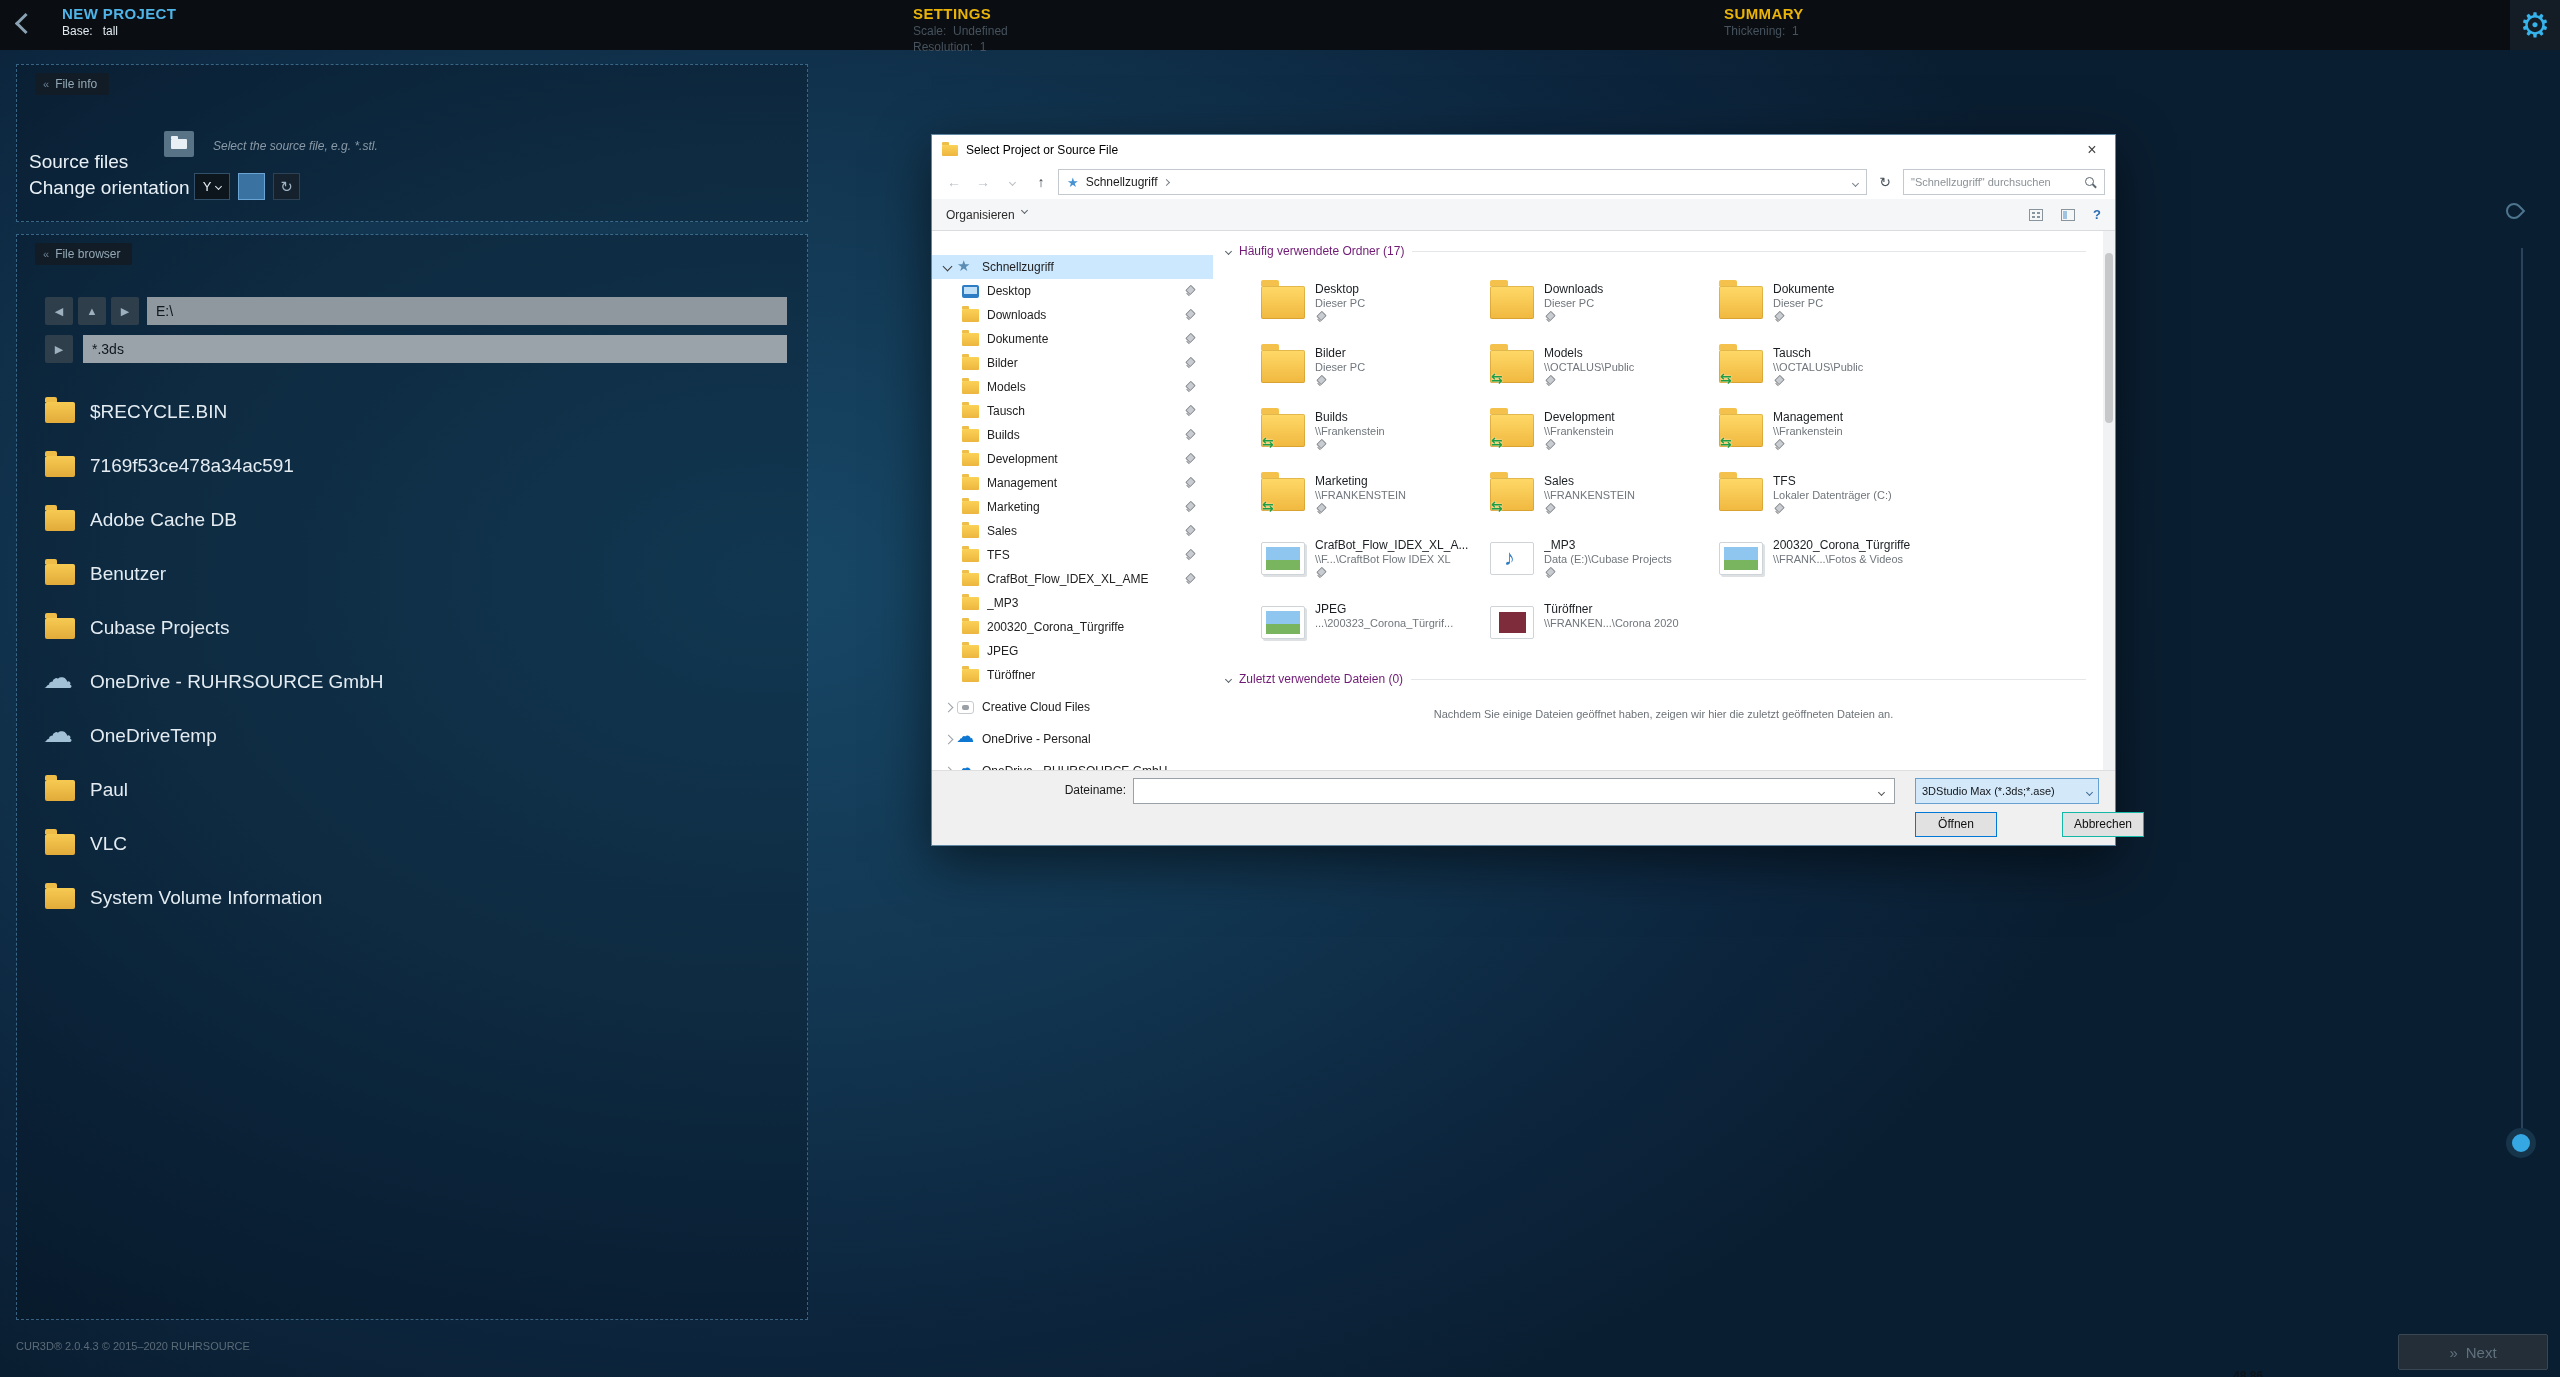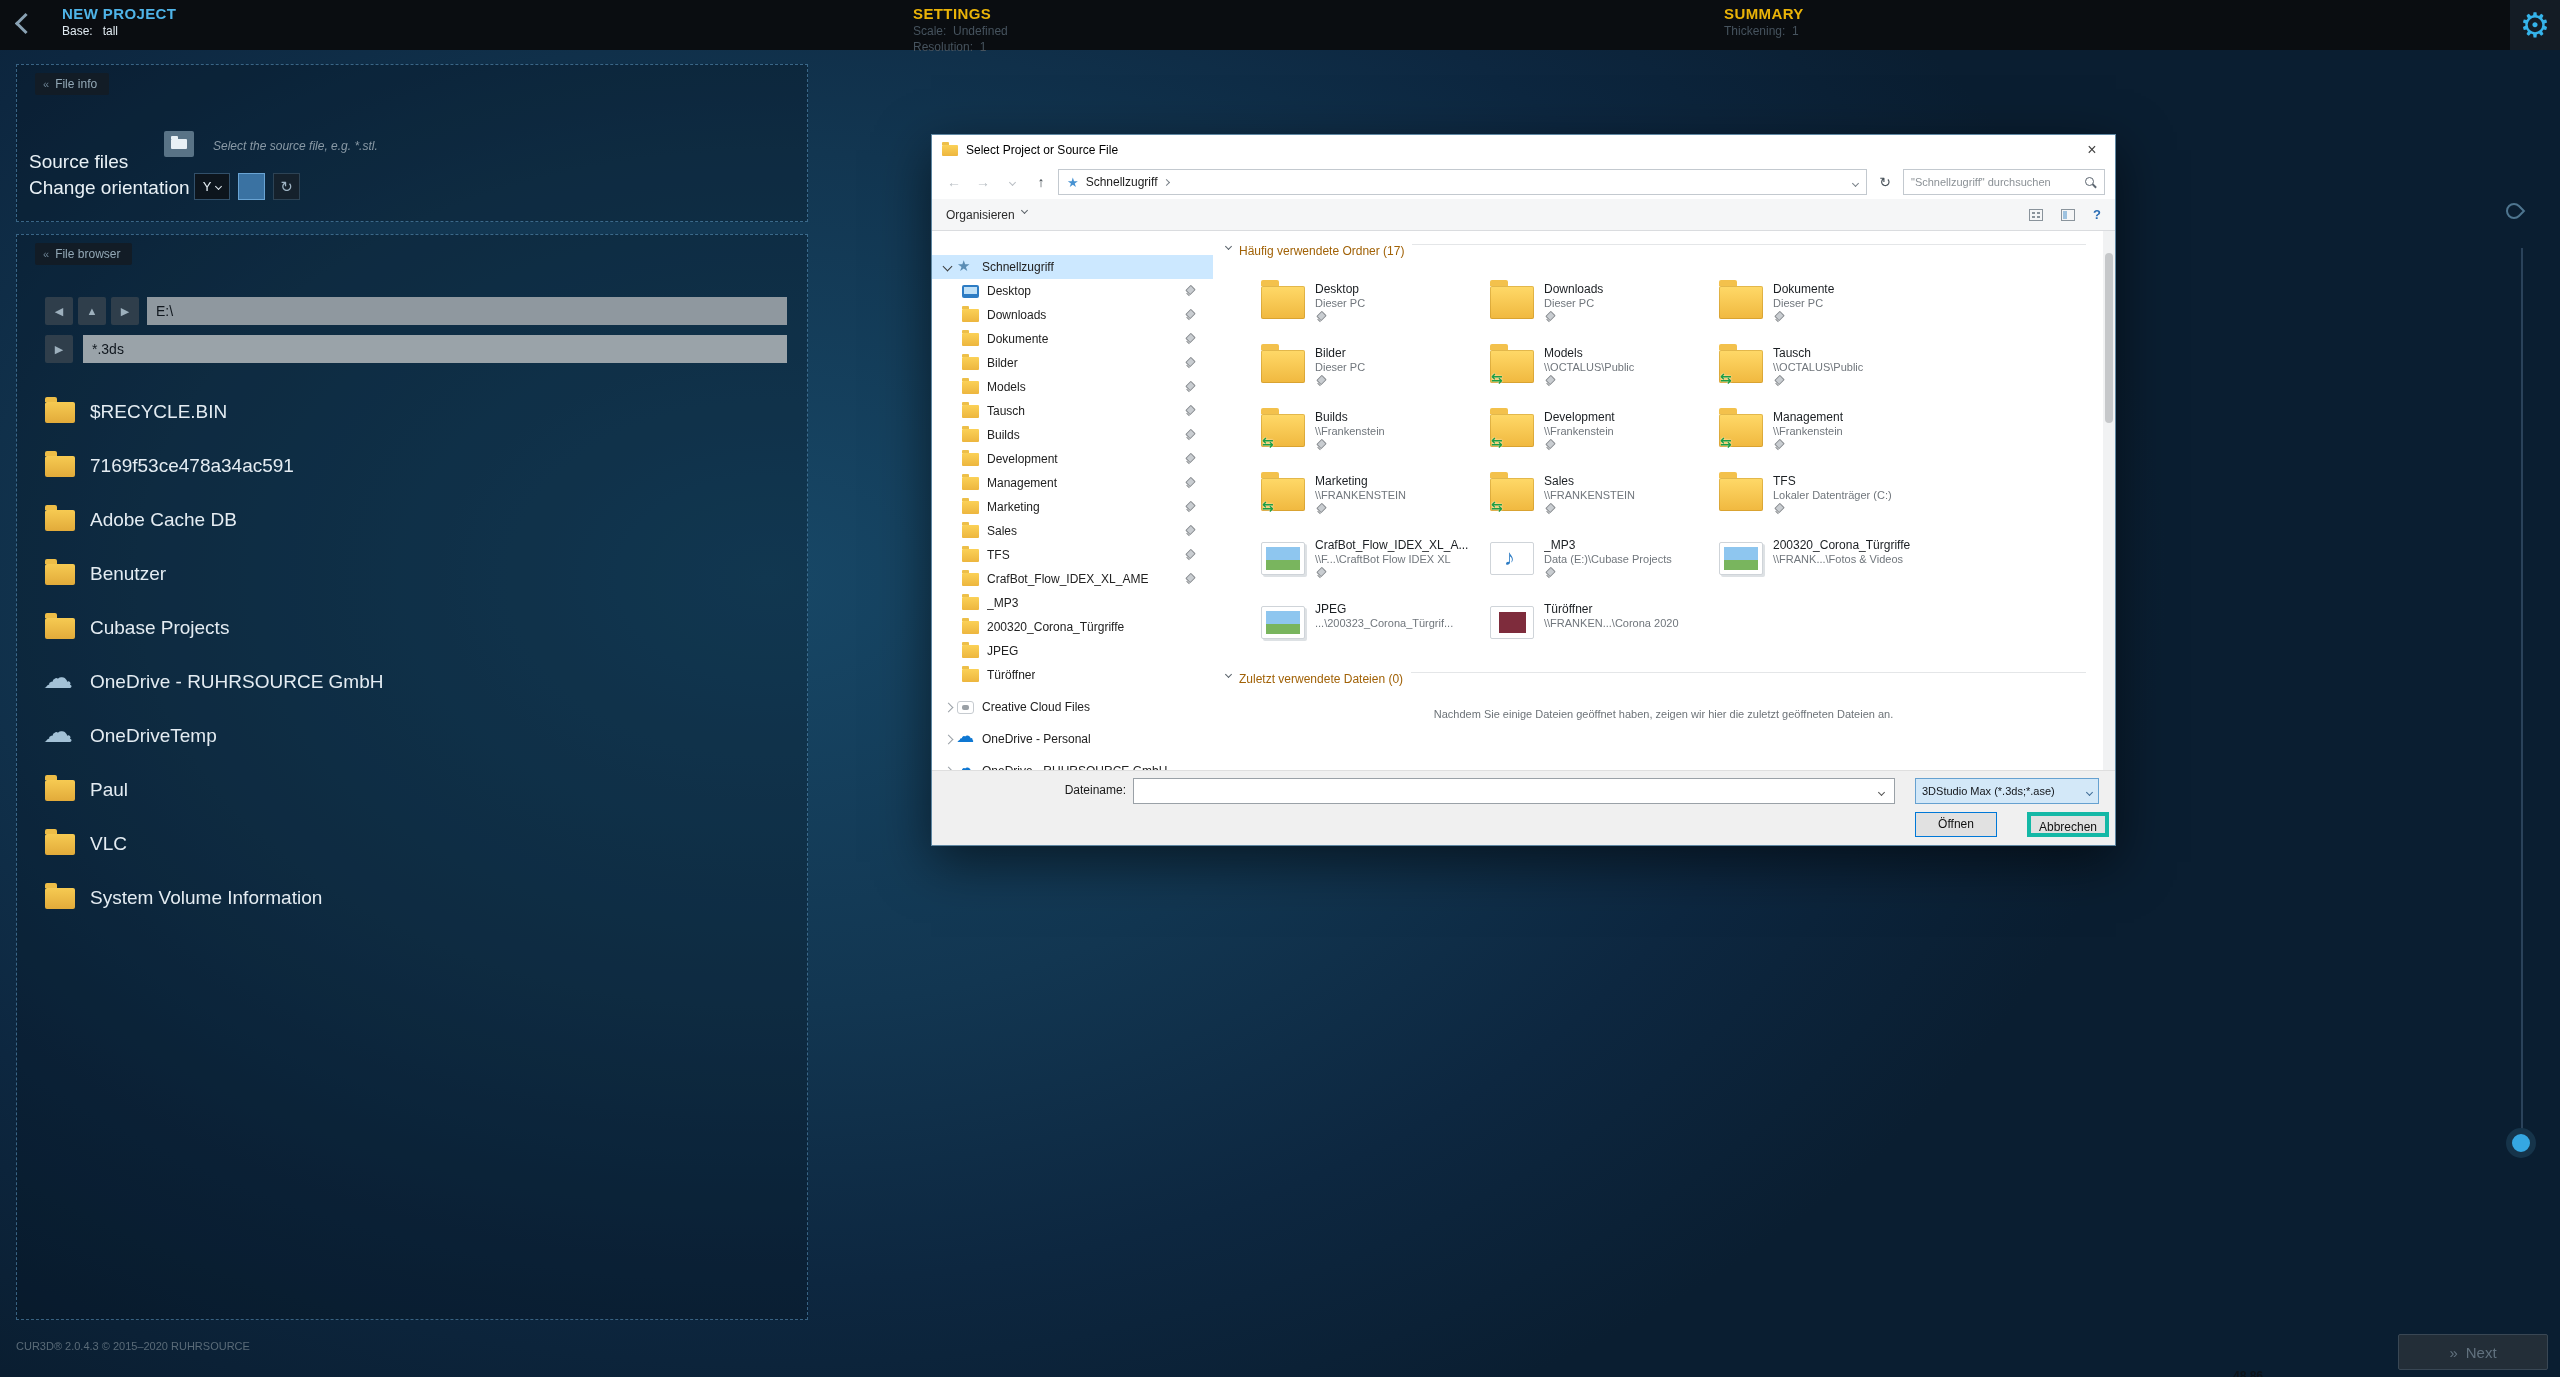--- a/index.html
+++ b/index.html
@@ -117,21 +117,21 @@
 .tlab{white-space:nowrap;overflow:hidden;text-overflow:ellipsis;max-width:190px}
 .pin{position:relative;width:11px;height:12px;display:none}
 .pin::before{content:"";position:absolute;left:3px;top:1px;width:5px;height:6px;background:#c9cdd1;border:1px solid #85898d;border-radius:1px;transform:rotate(45deg)}
 .pin::after{content:"";position:absolute;left:2px;top:9px;width:4px;height:1px;background:#85898d;transform:rotate(45deg)}
 .trow .pin{position:absolute;right:18px;top:6px}
 .trow.pinned .pin{display:inline-block}
 .tscroll{position:absolute;right:0;top:0;bottom:0;width:12px;background:#f1f2f3}
 .tthumb{position:absolute;top:22px;left:2px;width:8px;height:170px;background:#c6c8ca;border-radius:4px;cursor:pointer}
 
 .main{position:absolute;left:281px;top:0;right:1px;bottom:0;overflow:hidden}
-.ghead{position:absolute;left:13px;right:28px;display:flex;align-items:flex-start;gap:8px;font-size:12px;color:#a16207;cursor:pointer}
+.ghead{position:absolute;left:13px;right:28px;display:flex;align-items:center;gap:8px;font-size:12px;color:#701a75;cursor:pointer}
 #ghead1{top:13px}
 #ghead2{top:441px}
 .ghead .line{flex:1;height:1px;background:#e4e6e8}
 .gchev{color:#59626a}
 .grid{position:absolute;left:42px;top:46px;display:grid;grid-template-columns:repeat(3,229px);grid-auto-rows:64px}
 .tile{display:flex;align-items:flex-start;gap:10px;padding:5px 6px;border-radius:2px;cursor:pointer}
 .bicon{position:relative;width:44px;height:33px;flex:0 0 44px;background:linear-gradient(#ffd968,#f0b83f);border-radius:2px;box-shadow:inset 0 0 0 1px rgba(176,124,24,.35);margin-top:4px}
 .bicon::before{content:"";position:absolute;top:-6px;left:0;width:18px;height:6px;background:#f3c14c;border-radius:2px 2px 0 0}
 .bicon.c-folder-share::after{content:"⇆";position:absolute;left:1px;bottom:-3px;color:#1d9e43;font-size:14px;font-weight:bold;text-shadow:0 0 2px #fff}
 .bicon.c-photo{background:#fff;border:1px solid #cfd4d9;box-shadow:2px 2px 0 #dde1e4}
@@ -150,21 +150,21 @@
 .dlg-foot{position:absolute;left:0;right:0;bottom:0;height:75px;background:#f0f0f0;border-top:1px solid #dfdfdf}
 .fname-label{position:absolute;left:116px;top:12px;width:78px;text-align:right;font-size:12px;color:#1a1a1a}
 .combo{position:absolute;left:201px;top:7px;width:762px;height:26px;background:#fff;border:1px solid #9aa1a7;display:flex;align-items:center;padding:0 8px;cursor:text}
 .combo .cval{flex:1;font-size:12px;color:#1a1a1a}
 .combo .carr{color:#555;margin-right:2px}
 .ftype{position:absolute;left:983px;top:7px;width:184px;height:26px;background:#d3e8f8;border:1px solid #66a1d0;display:flex;align-items:center;padding:0 6px;gap:4px;cursor:pointer}
 .ftype .fval{flex:1;font-size:11px;color:#12151a;white-space:nowrap;overflow:hidden}
 .ftype .carr{color:#3f6c96}
 .wbtn{position:absolute;top:41px;width:82px;height:25px;background:#e1e1e1;font-size:12px;color:#111;text-align:center;line-height:23px;cursor:pointer}
 #btn-open{left:983px;border:1px solid #0078d7}
-#btn-cancel{left:1095px;border:4px solid #14b8a6}
+#btn-cancel{left:1130px;border:1px solid #14b8a6}
 </style>
 </head>
 <body>
 
 <div class="stage">
 
   <svg class="hexbg">
     <defs>
       <pattern id="hexp" width="152" height="264" patternUnits="userS​paceOnUse">
         <g fill="none" stroke="#5596c2" stroke-opacity="0.15" stroke-width="1.4">

